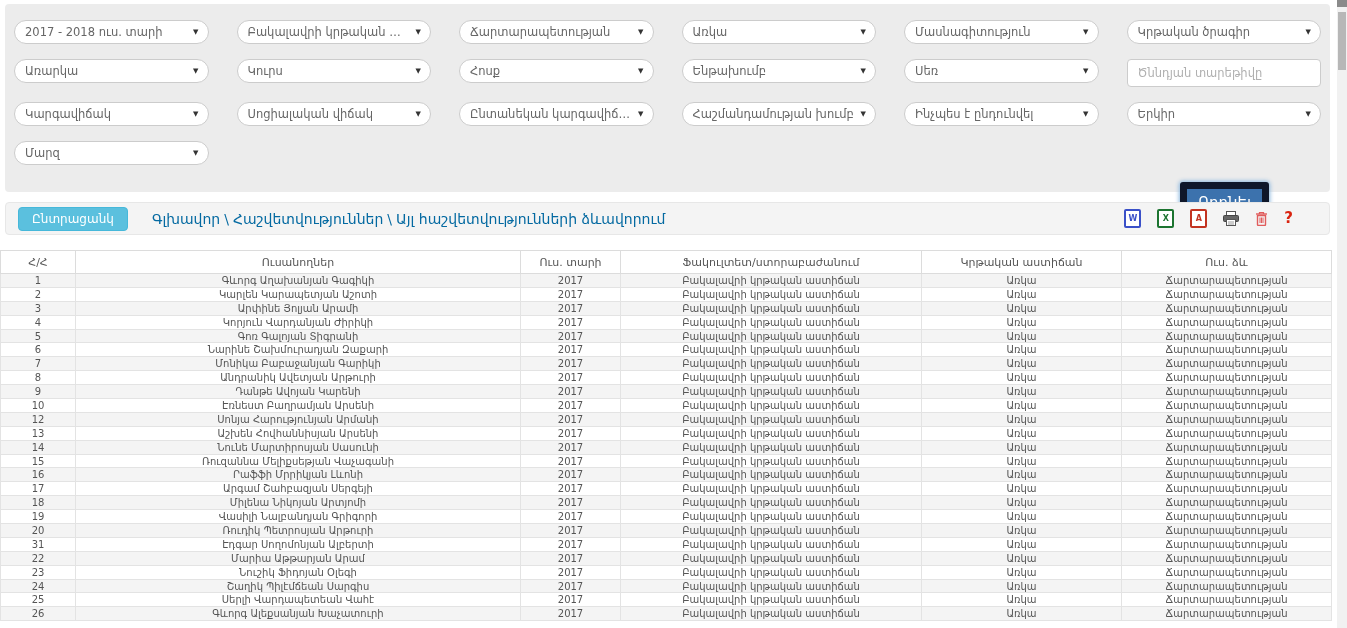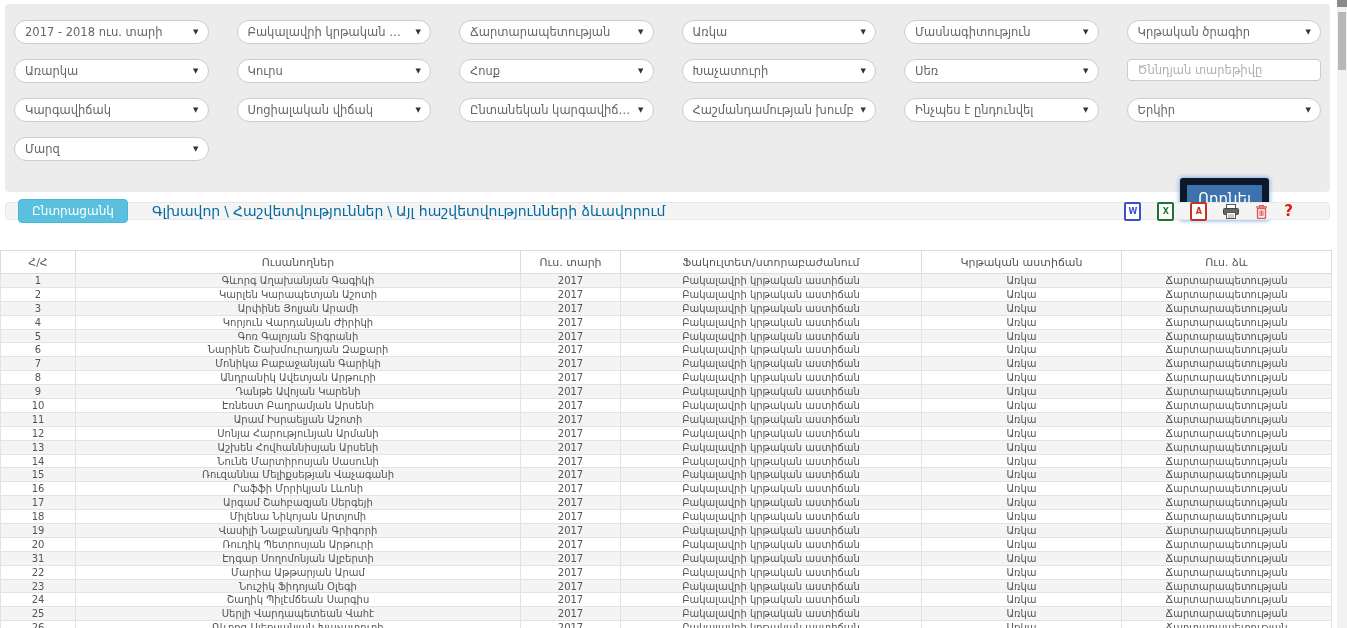--- a/index.html
+++ b/index.html
@@ -16,34 +16,34 @@
   .filter-grid{display:grid;grid-template-columns:repeat(6,1fr);column-gap:28px;row-gap:15px;}
   .select-box{
     height:22px;background:#fff;border:1px solid #ccc;border-radius:12px;
     display:flex;align-items:center;justify-content:space-between;
     padding:0 9px 0 10px;color:#666;font-size:11.5px;cursor:pointer;
     white-space:nowrap;overflow:hidden;
   }
   .sel-label{overflow:hidden;text-overflow:ellipsis;}
   .caret{font-size:7px;color:#333;flex:0 0 auto;margin-left:6px;}
   .text-field{
-    height:22px;background:#fff;border:1px solid #ccc;border-radius:4px;
+    height:28px;background:#fff;border:1px solid #ccc;border-radius:4px;
     padding:0 10px;font-size:11.5px;color:#666;box-sizing:border-box;width:100%;
     font-family:"DejaVu Sans","Liberation Sans",sans-serif;
   }
   .text-field::placeholder{color:#b0b0b0;}
   .search-row{display:flex;justify-content:flex-end;padding-right:52px;margin-top:17px;}
   .search-btn{
     background:#3c72ad;color:#fff;border:7px solid #0f172a;border-radius:3px;
     box-shadow:0 0 4px 1px #8ab6de;font-size:15px;padding:5px 11px;cursor:pointer;
     font-family:"DejaVu Sans","Liberation Sans",sans-serif;
   }
   
   .toolbar{
-    position:absolute;left:5px;top:202px;width:1325px;height:18px;
+    position:absolute;left:5px;top:202px;width:1325px;height:33px;
     background:#f4f4f4;border:1px solid #e7e7e7;border-radius:4px;
     display:flex;align-items:center;padding:0 12px;box-sizing:border-box;
   }
   .menu-btn{
     background:#5bc0de;color:#fff;border:1px solid #46b8da;border-radius:4px;
     font-size:12px;padding:4px 13px;cursor:pointer;
     font-family:"DejaVu Sans","Liberation Sans",sans-serif;
   }
   .breadcrumb{margin-left:24px;color:#0369a1;font-size:14px;}
   .breadcrumb .sep{margin:0 4px;}
@@ -114,21 +114,21 @@
       </div>
       <div class="select-box">
         <span class="sel-label">Կուրս</span>
         <span class="caret">▼</span>
       </div>
       <div class="select-box">
         <span class="sel-label">Հոսք</span>
         <span class="caret">▼</span>
       </div>
       <div class="select-box">
-        <span class="sel-label">Խաչատուրի</span>
+        <span class="sel-label">Ենթախումբ</span>
         <span class="caret">▼</span>
       </div>
       <div class="select-box">
         <span class="sel-label">Սեռ</span>
         <span class="caret">▼</span>
       </div>
       <input class="text-field" placeholder="Ծննդյան տարեթիվը" style="">
       <div class="select-box">
         <span class="sel-label">Կարգավիճակ</span>
         <span class="caret">▼</span>
@@ -283,28 +283,20 @@
       </tr>
       <tr>
         <td>10</td>
         <td>Էռնեստ Բաղրամյան Արսենի</td>
         <td>2017</td>
         <td>Բակալավրի կրթական աստիճան</td>
         <td>Առկա</td>
         <td>Ճարտարապետության</td>
       </tr>
       <tr>
-        <td>11</td>
-        <td>Արամ Իսրաելյան Աշոտի</td>
-        <td>2017</td>
-        <td>Բակալավրի կրթական աստիճան</td>
-        <td>Առկա</td>
-        <td>Ճարտարապետության</td>
-      </tr>
-      <tr>
         <td>12</td>
         <td>Սոնյա Հարությունյան Արմանի</td>
         <td>2017</td>
         <td>Բակալավրի կրթական աստիճան</td>
         <td>Առկա</td>
         <td>Ճարտարապետության</td>
       </tr>
       <tr>
         <td>13</td>
         <td>Աշխեն Հովհաննիսյան Արսենի</td>

